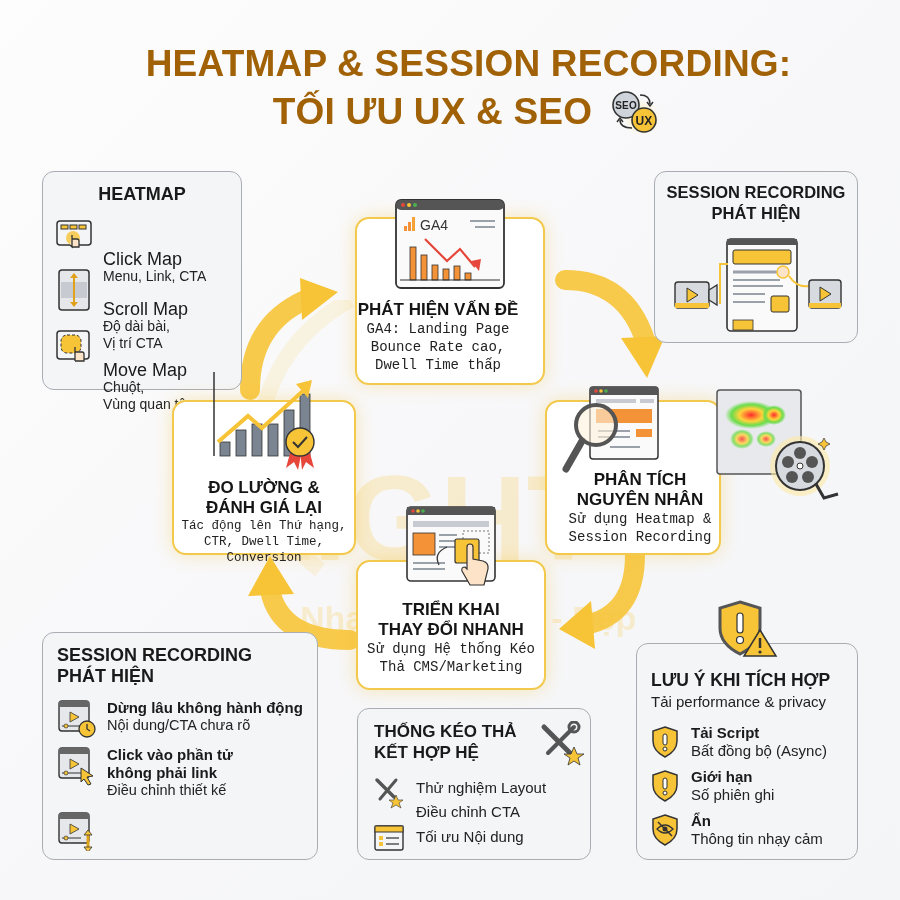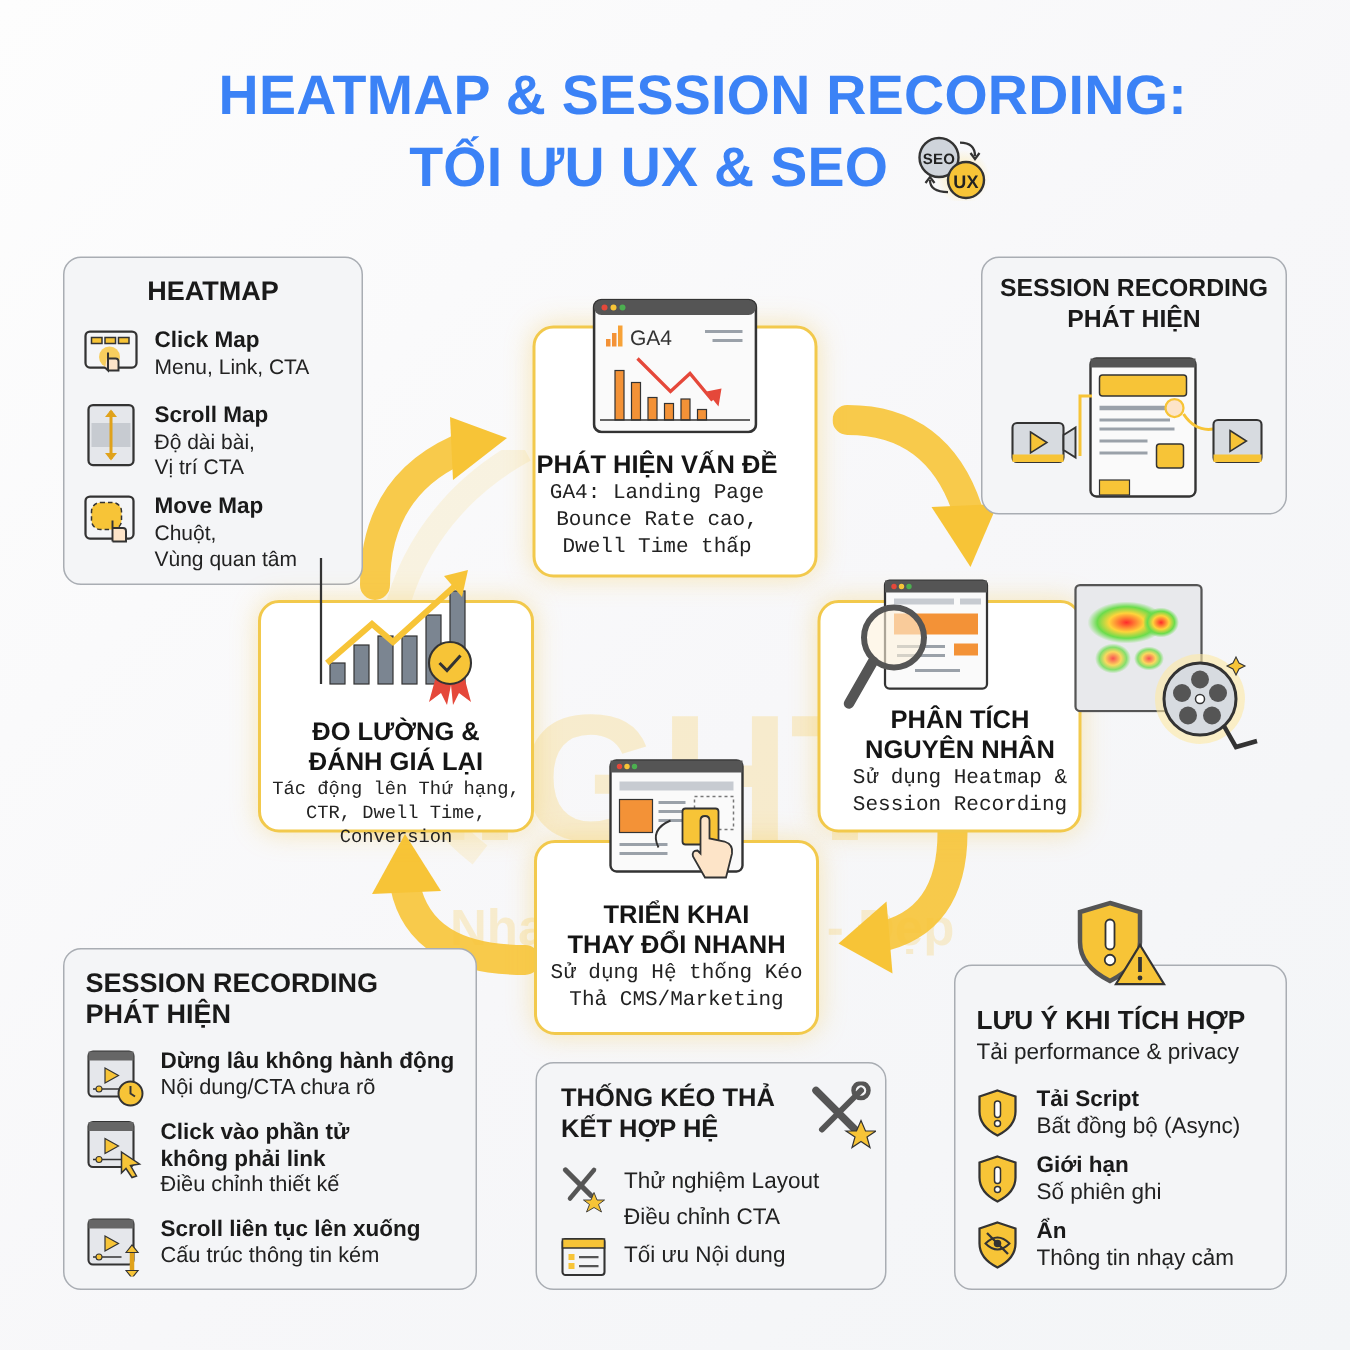--- a/index.html
+++ b/index.html
@@ -6,21 +6,21 @@
   html, body { width: 900px; height: 900px; overflow: hidden; }
   body {
     background: linear-gradient(135deg, #fdfdfd 0%, #f7f7f9 55%, #f3f5f7 100%);
     font-family: "Liberation Sans", sans-serif;
     color: #1a1a1a;
     position: relative;
   }
   .title {
     position: absolute; left: 0; top: 40px; width: 900px;
     text-align: center; font-weight: 700; font-size: 37px; line-height: 48px;
-    color: #3b82f6; letter-spacing: 0.2px; padding-left: 37px;
+    color: #a16207; letter-spacing: 0.2px; padding-left: 37px;
   }
   .title .line2 { display: inline-flex; align-items: center; gap: 14px; }
   .seo-ux { position: relative; width: 58px; height: 44px; display: inline-block; }
 
   .watermark {
     position: absolute; left: 200px; top: 300px; width: 520px; height: 420px;
     pointer-events: none; opacity: 0.22;
   }
 
   .card {
@@ -28,21 +28,21 @@
     border: 2px solid #f2c94c;
   }
   .card.grey { background: #f4f5f7; border: 1.5px solid #a9adb3; border-radius: 12px; }
   .card.glow { box-shadow: 0 0 18px rgba(247, 196, 55, 0.35); }
 
   
   #heatmap-box { left: 42px; top: 171px; width: 200px; height: 219px; }
   #heatmap-box .box-title { font-size: 18px; font-weight: 700; text-align: center; margin-top: 12px; }
   .hm-item { position: absolute; left: 12px; display: flex; gap: 10px; }
   .hm-item .ic { width: 38px; height: 38px; flex: none; }
-  .hm-item .t1 { font-size: 15px; font-weight: 700; line-height: 18px; }
+  .hm-item .t1 { font-size: 18px; font-weight: 400; line-height: 18px; margin-top: 32px; }
   .hm-item .t2 { font-size: 14px; line-height: 17px; color: #222; }
 
   
   .step-title { font-weight: 700; font-size: 17px; line-height: 20px; color: #151515; text-align: center; }
   .step-desc { font-size: 14px; line-height: 18px; text-align: center; color: #222; font-family: Liberation Mono, monospace; }
 
   #step-detect { left: 355px; top: 217px; width: 190px; height: 168px; }
   #step-analyze { left: 545px; top: 400px; width: 176px; height: 155px; }
   #step-implement { left: 356px; top: 560px; width: 190px; height: 130px; }
   #step-measure { left: 172px; top: 400px; width: 184px; height: 155px; }
@@ -398,24 +398,20 @@
           <rect x="2" y="2" width="30" height="30" rx="3" fill="#e5e7eb" stroke="#333" stroke-width="1.4"></rect>
           <rect x="2" y="2" width="30" height="6" fill="#666"></rect>
           <polygon points="13,13 22,18 13,23" fill="#f7c437" stroke="#333" stroke-width="0.8"></polygon>
           <line x1="5" y1="27" x2="24" y2="27" stroke="#333"></line>
           <circle cx="9" cy="27" r="2" fill="#f7c437" stroke="#333" stroke-width="0.7"></circle>
           <line x1="31" y1="22" x2="31" y2="38" stroke="#e0a21b" stroke-width="3"></line>
           <polygon points="27,24 31,19 35,24" fill="#f7c437" stroke="#333" stroke-width="0.8"></polygon>
           <polygon points="27,36 31,41 35,36" fill="#f7c437" stroke="#333" stroke-width="0.8"></polygon>
         </svg>
     </span>
-    <div>
-      <div class="t1">Scroll liên tục lên xuống</div>
-      <div class="t2">Cấu trúc thông tin kém</div>
-    </div>
   </div>
 </div>
 
 <div class="card grey" id="dragdrop">
   <div class="box-title">
     <div>THỐNG KÉO THẢ</div>
     <div>KẾT HỢP HỆ</div>
   </div>
   <span style="position:absolute;left:180px;top:12px;">
     <svg width="46" height="46" viewBox="0 0 46 46">

